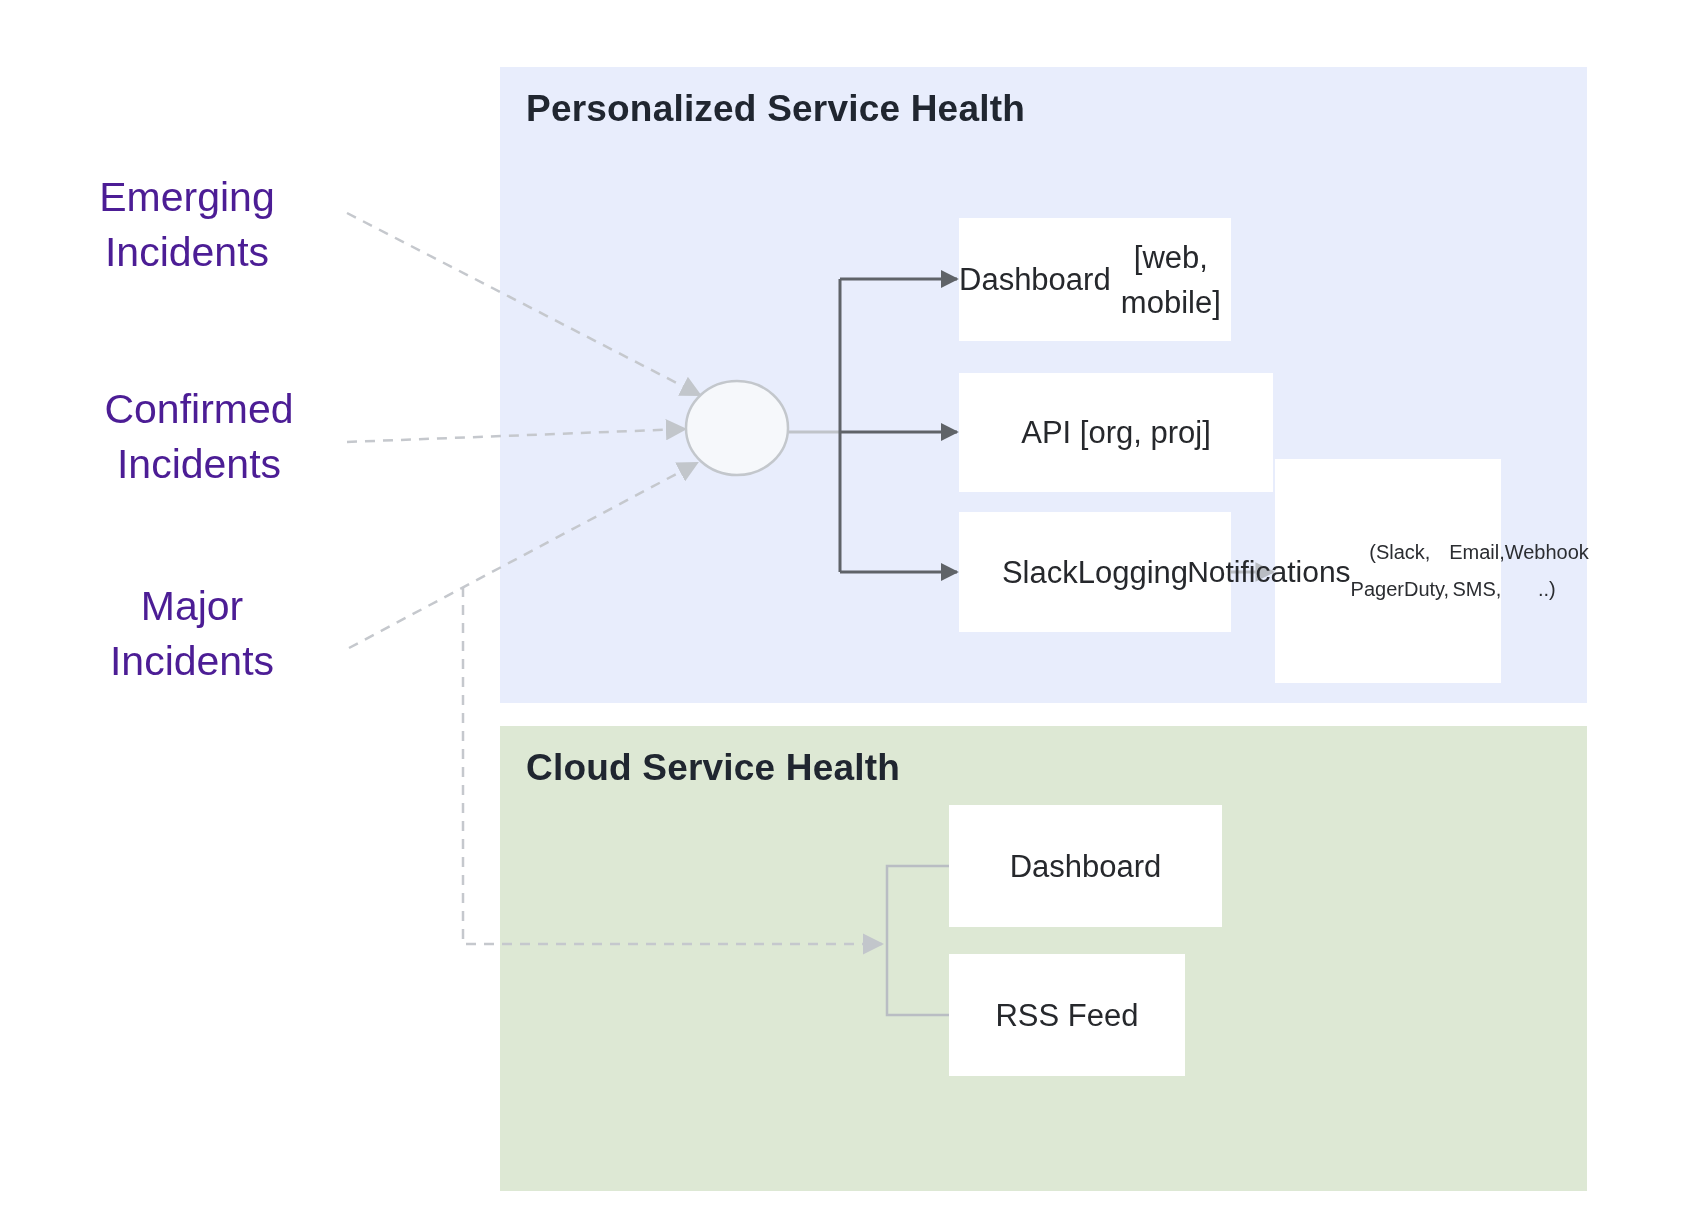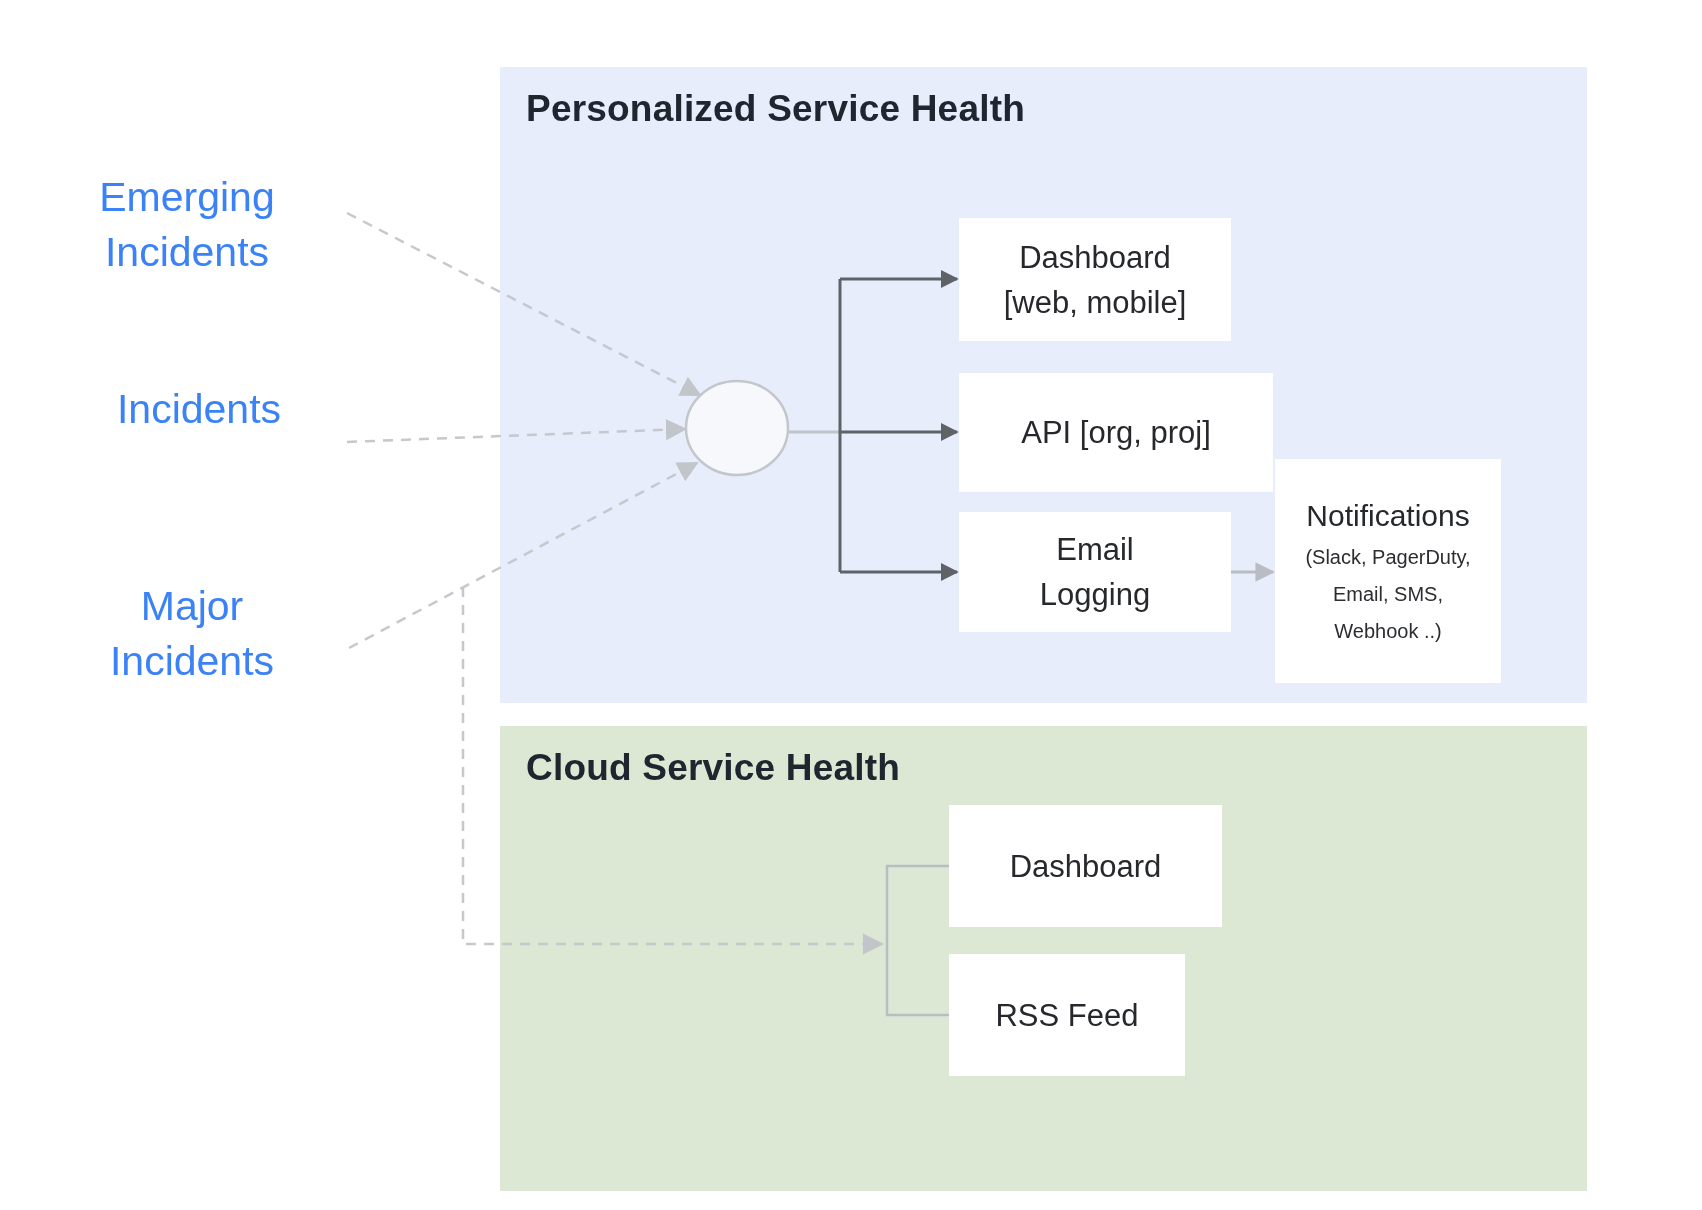--- a/index.html
+++ b/index.html
@@ -3,25 +3,25 @@
 <meta charset="utf-8">
 <style>
   html,body{margin:0;padding:0;background:#ffffff;}
   body{width:1702px;height:1210px;position:relative;font-family:"Liberation Sans",sans-serif;color:#202124;}
   .canvas{position:absolute;left:0;top:0;width:1702px;height:1210px;overflow:hidden;}
   .section{position:absolute;}
   .section.blue{left:500px;top:67px;width:1087px;height:636px;background:#e8edfc;}
   .section.green{left:500px;top:726px;width:1087px;height:465px;background:#dde8d4;}
   .section-title{position:absolute;left:26px;top:21px;margin:0;font-size:37px;font-weight:bold;color:#202630;letter-spacing:.2px;}
   .connector-layer{position:absolute;left:0;top:0;width:1702px;height:1210px;}
-  .src-label{position:absolute;width:294px;text-align:center;font-size:41px;line-height:55px;color:#3b82f6;}
+  .src-label{position:absolute;width:294px;text-align:center;font-size:41px;line-height:55px;color:#4c1d95;}
   .src-label.emerging{left:40px;top:170px;}
   .src-label.confirmed{left:52px;top:382px;}
   .src-label.major{left:45px;top:579px;}
-  .node-box{position:absolute;background:#ffffff;display:flex;flex-direction:column;align-items:center;justify-content:center;text-align:center;font-size:31px;line-height:45px;color:#26282c;}
+  .node-box{position:absolute;background:#ffffff;display:flex;flex-direction:row;align-items:center;justify-content:center;text-align:center;font-size:31px;line-height:45px;color:#26282c;}
   .box-dash-psh{left:959px;top:218px;width:272px;height:123px;}
   .box-api{left:959px;top:373px;width:314px;height:119px;}
   .box-logging{left:959px;top:512px;width:272px;height:120px;}
   .box-notif{left:1275px;top:459px;width:226px;height:224px;}
   .box-dash-csh{left:949px;top:805px;width:273px;height:122px;}
   .box-rss{left:949px;top:954px;width:236px;height:122px;}
   .notif-title{font-size:30px;line-height:47px;color:#26282c;}
   .notif-sub{font-size:20px;line-height:37px;color:#2b2d31;}
 </style>
 </head>
@@ -65,36 +65,37 @@
     <path d="M949,866 L887,866 L887,1015 L949,1015" fill="none" stroke="#b9bdc3" stroke-width="2.5"></path>
 
     <ellipse cx="737" cy="428" rx="51" ry="47" fill="#f6f8fb" stroke="#c3c7cc" stroke-width="2.5"></ellipse>
   </svg>
 
   <div class="src-label emerging">
     <div>Emerging</div>
     <div>Incidents</div>
   </div>
   <div class="src-label confirmed">
+    <div>Confirmed</div>
     <div>Incidents</div>
   </div>
   <div class="src-label major">
     <div>Major</div>
     <div>Incidents</div>
   </div>
 
   <div class="node-box box-dash-psh">
     <div>Dashboard</div>
     <div>[web, mobile]</div>
   </div>
   <div class="node-box box-api">
     <div>API [org, proj]</div>
   </div>
   <div class="node-box box-logging">
-    <div>Email</div>
+    <div>Slack</div>
     <div>Logging</div>
   </div>
   <div class="node-box box-notif">
     <div class="notif-title">Notifications</div>
     <div class="notif-sub">(Slack, PagerDuty,</div>
     <div class="notif-sub">Email, SMS,</div>
     <div class="notif-sub">Webhook ..)</div>
   </div>
 
   <div class="node-box box-dash-csh">

